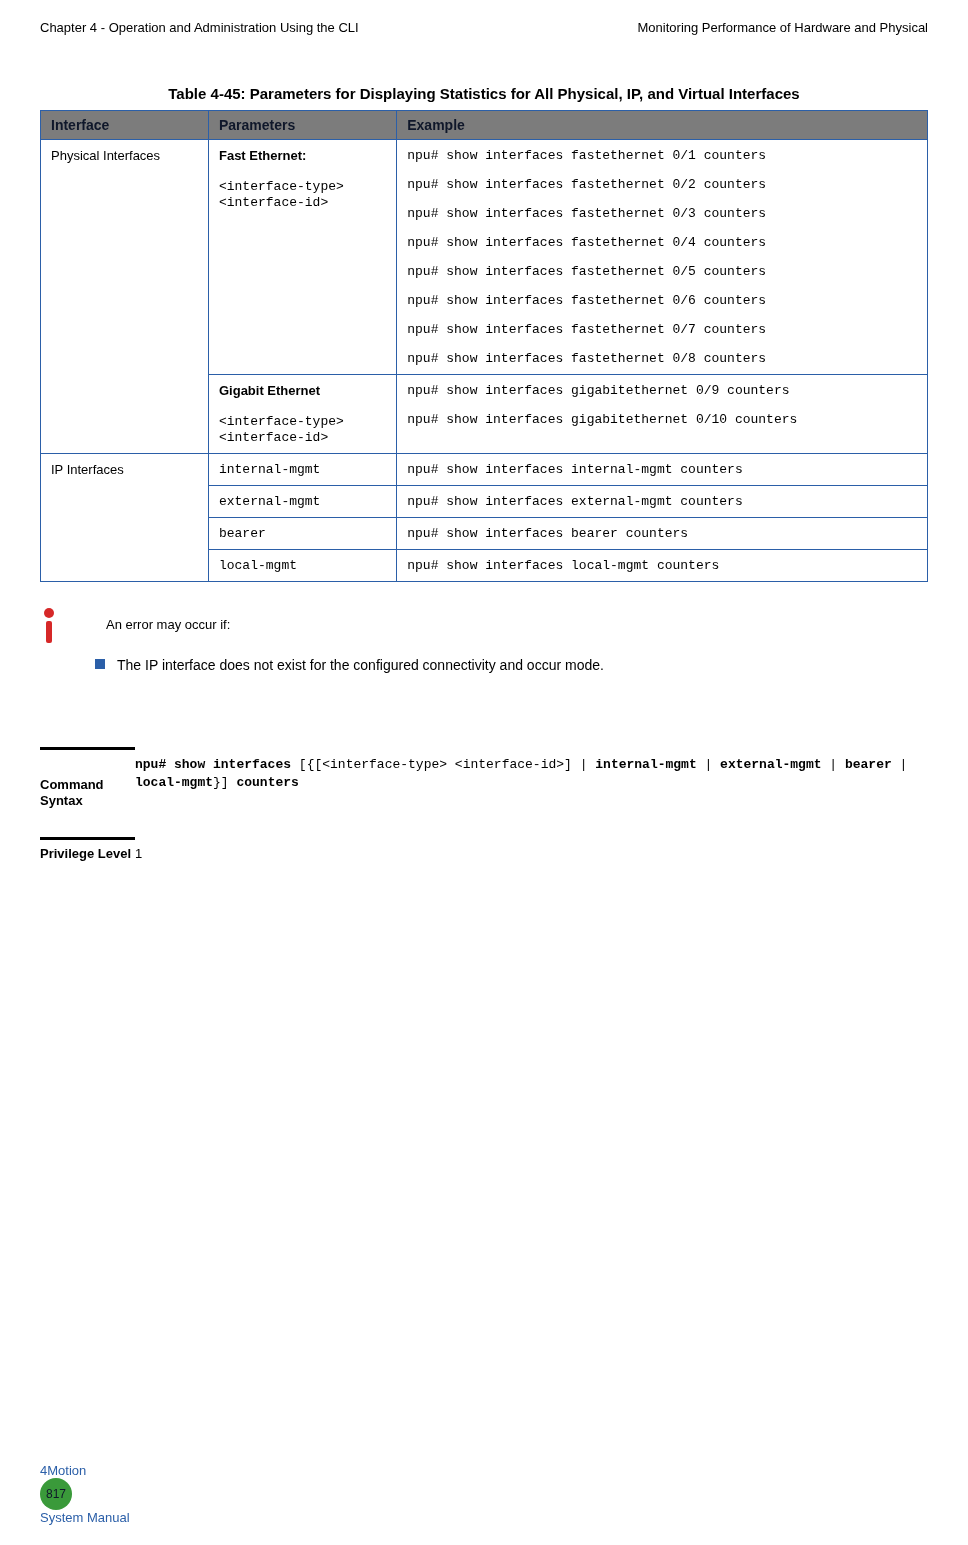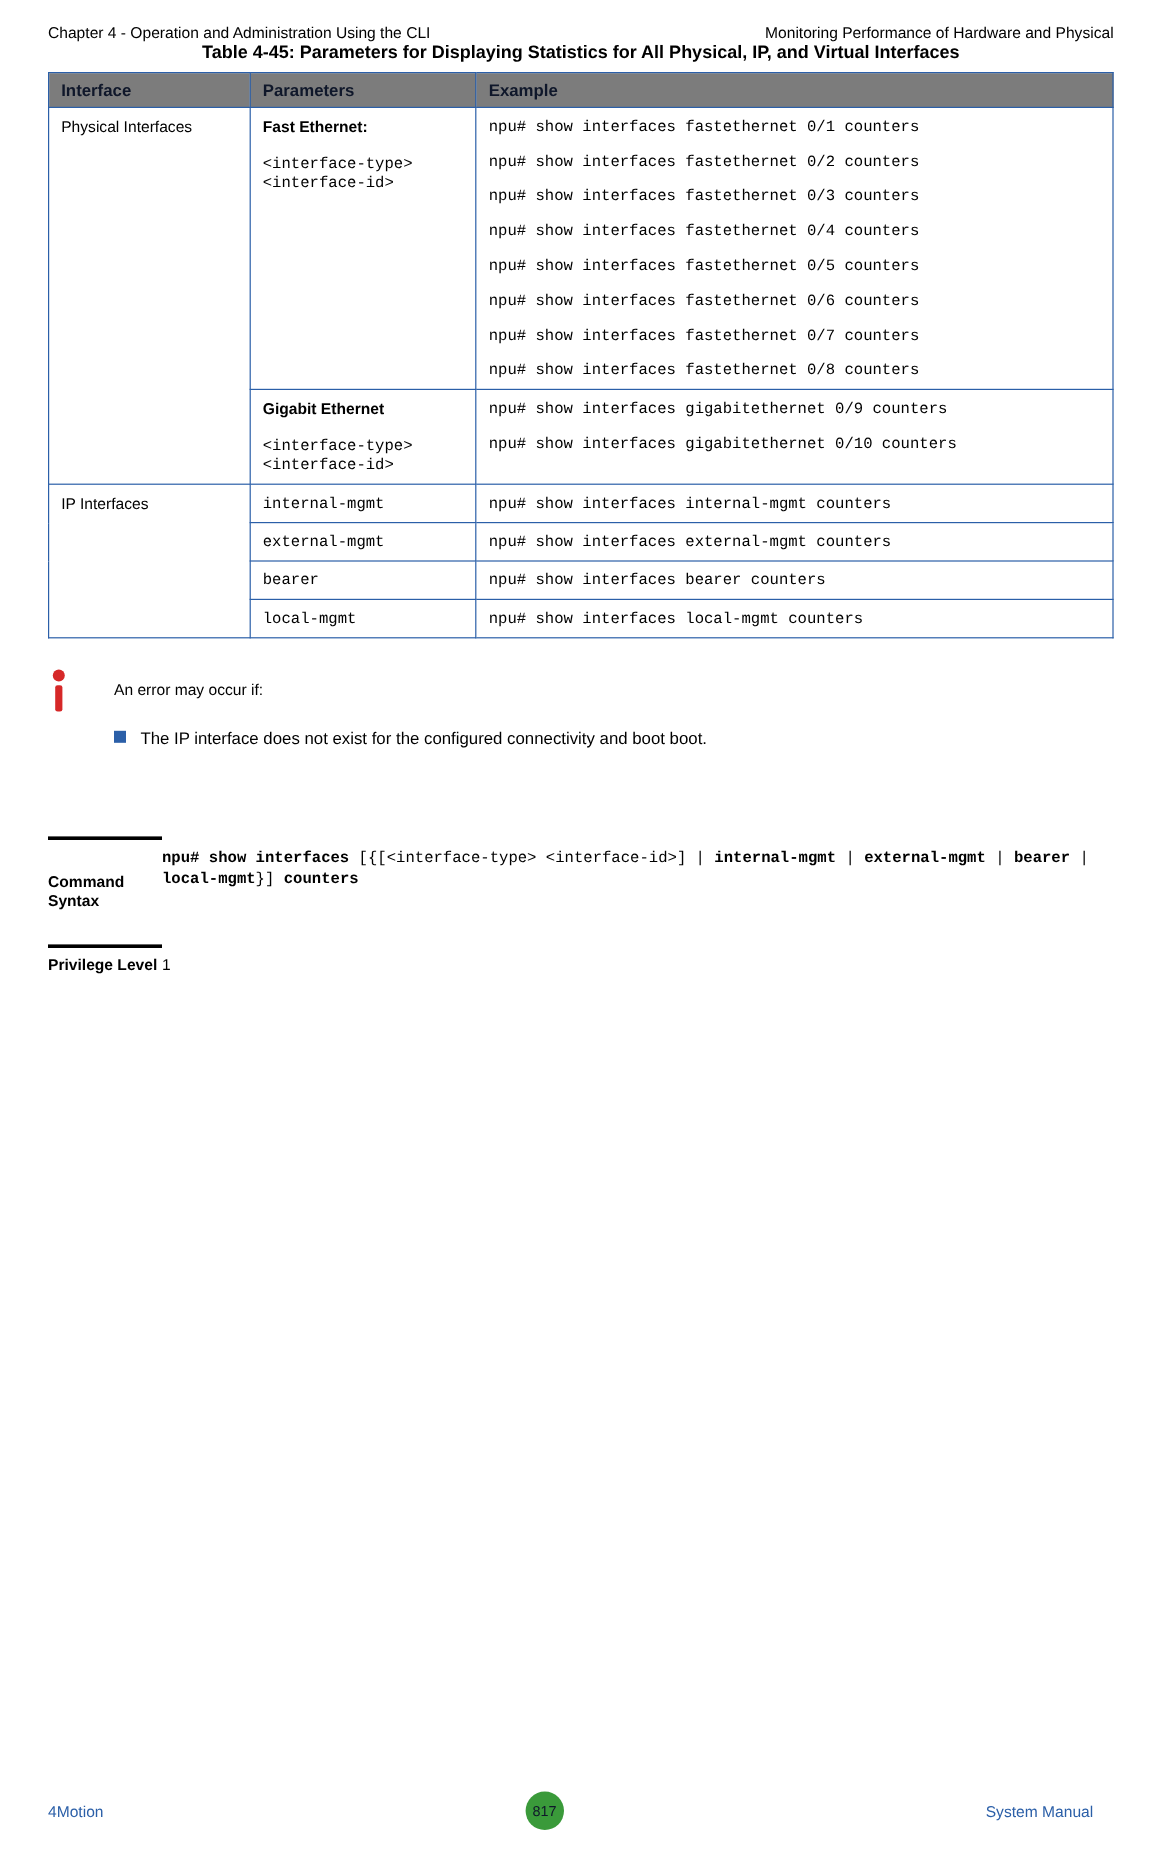--- a/index.html
+++ b/index.html
@@ -13,20 +13,21 @@
       color: #000;
       background: #fff;
       width: 968px;
       height: 1545px;
       position: relative;
       padding: 20px 40px;
     }
     .header {
       display: flex;
       justify-content: space-between;
+      margin-bottom: 50px;
       font-size: 13px;
     }
     .table-title {
       font-weight: bold;
       text-align: center;
       margin-bottom: 8px;
       font-size: 15px;
     }
     table {
       border-collapse: collapse;
@@ -75,20 +76,21 @@
     }
     .important-header {
       background: #bcbcbc;
       font-weight: bold;
       padding: 4px 8px;
       font-size: 14px;
     }
     .important-text {
       padding: 10px 0;
       font-size: 13px;
+      margin-left: 11px;
     }
     .bullet-list {
       list-style: none;
       padding-left: 0;
     }
     .bullet-list li {
       display: flex;
       align-items: flex-start;
       margin: 14px 0;
       line-height: 1.4;
@@ -137,26 +139,26 @@
       line-height: 1.3;
     }
     .privilege-content {
       flex: 1;
       font-size: 13px;
     }
     .footer {
       position: absolute;
       bottom: 20px;
       left: 40px;
-      right: 57px;
+      right: 40px;
       display: flex;
       justify-content: space-between;
-      align-items: center;
       color: #2b5fa8;
       font-size: 13px;
+      flex-direction: column;
     }
     .page-circle {
       width: 32px;
       height: 32px;
       border-radius: 50%;
       background: #3a9a3a;
       color: #0f172a;
       display: flex;
       align-items: center;
       justify-content: center;
@@ -254,21 +256,21 @@
     <svg class="info-icon-svg" viewBox="0 0 18 40">
       <circle cx="9" cy="6" r="5" fill="#d62828"></circle>
       <rect x="6" y="14" width="6" height="22" rx="2" fill="#d62828"></rect>
     </svg>
   </div>
   <div class="important-content">
     <div class="important-text">An error may occur if:</div>
     <ul class="bullet-list">
       <li>
         <span class="bullet-square"></span>
-        <span>The IP interface does not exist for the configured connectivity and boot boot.</span>
+        <span>The IP interface does not exist for the configured connectivity and occur mode.</span>
       </li>
     </ul>
   </div>
 </div>
 
 <div class="command-row">
   <div class="command-label">Command Syntax</div>
   <div class="command-content">
     <span class="b">npu# show interfaces</span><span> [{[&lt;interface-type&gt; &lt;interface-id&gt;] | </span><span class="b">internal-mgmt</span><span> | </span><span class="b">external-mgmt</span><span> | </span><span class="b">bearer</span><span> | </span><span class="b">local-mgmt</span><span>}] </span><span class="b">counters</span>
   </div>

